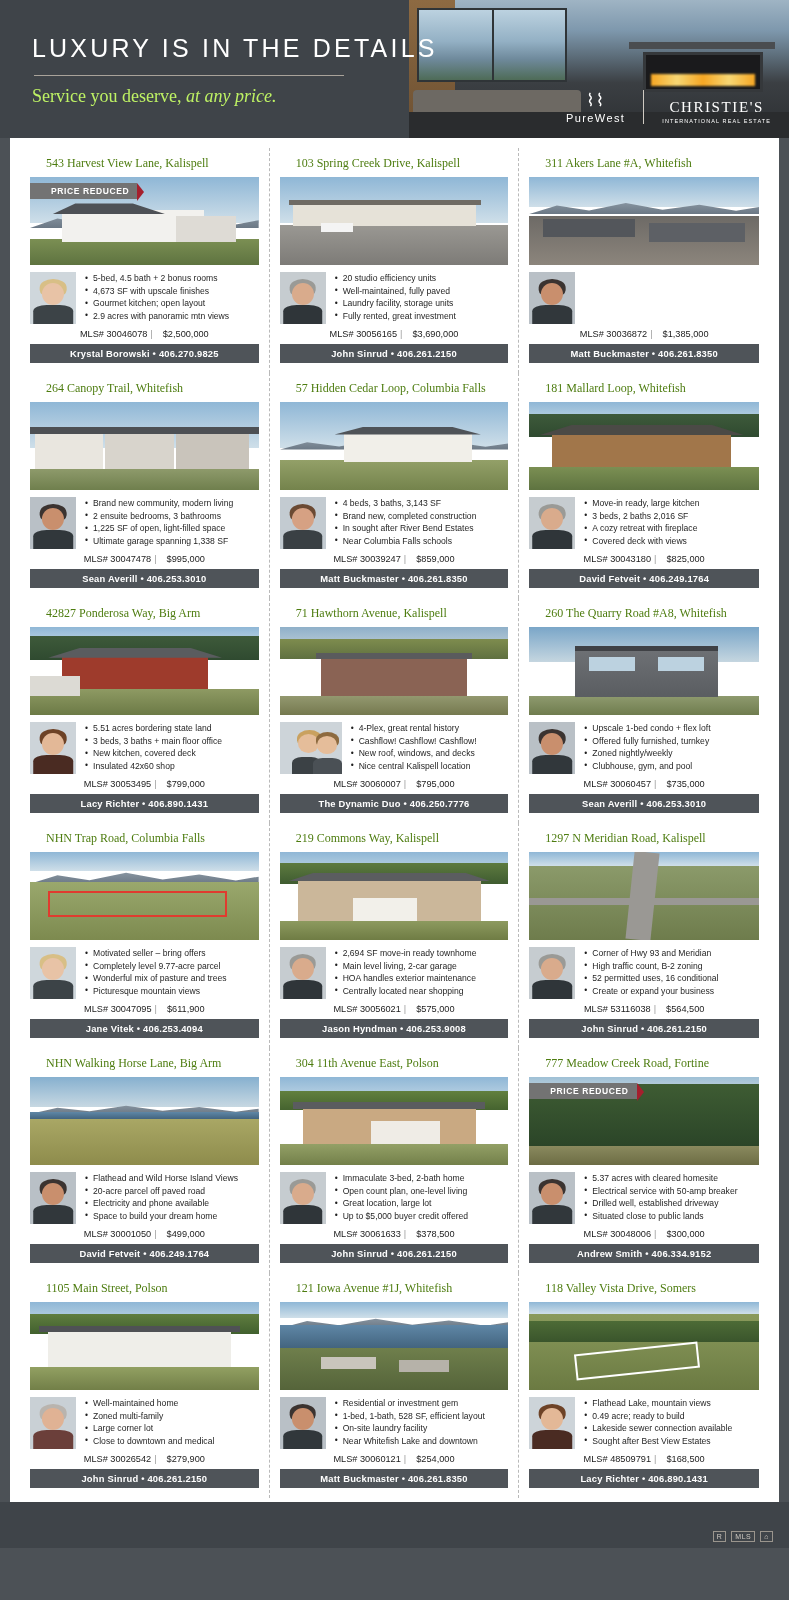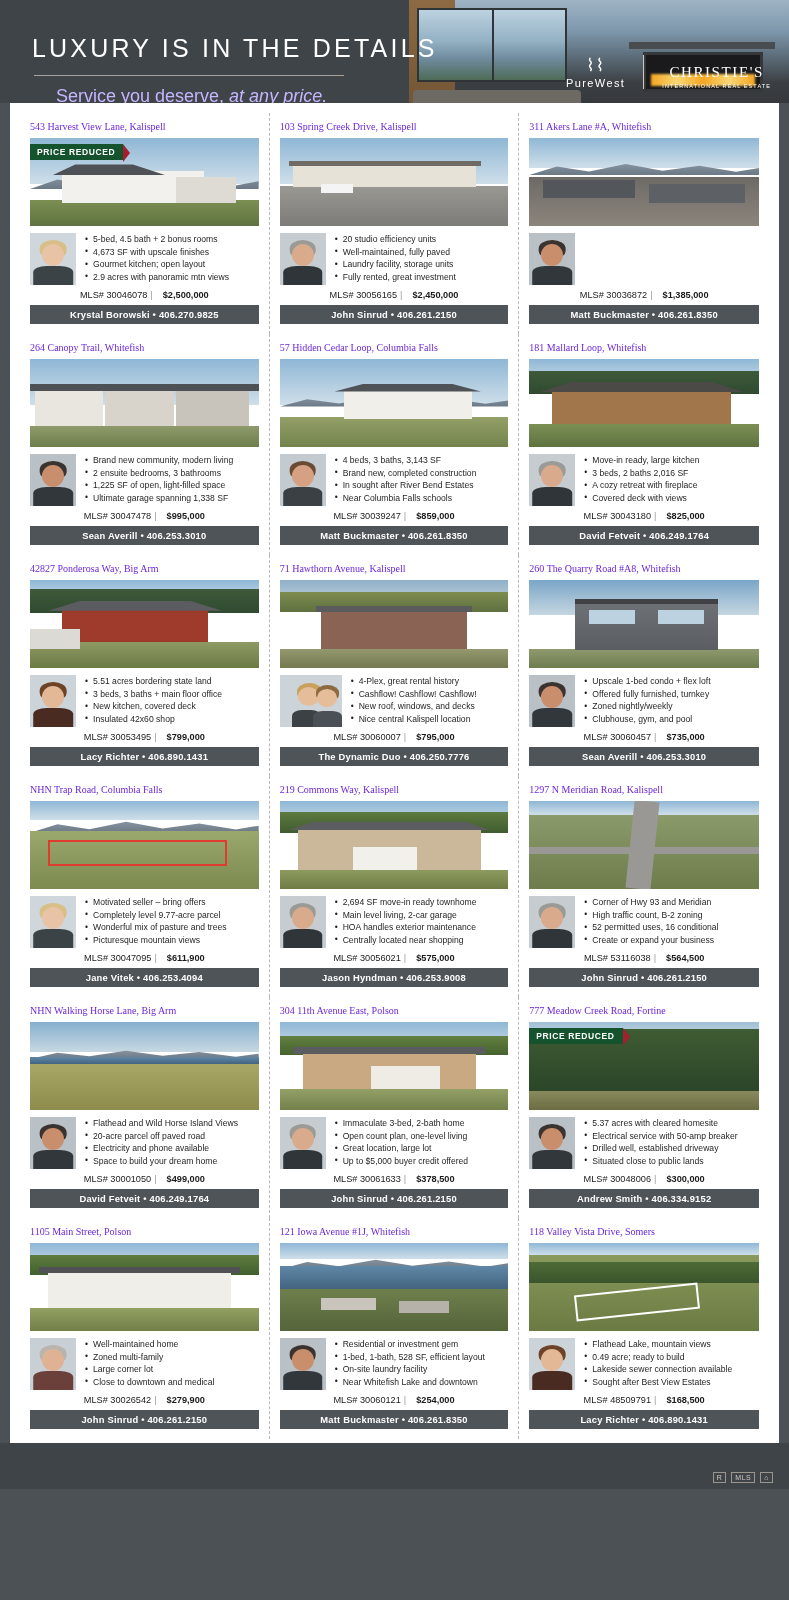--- a/index.html
+++ b/index.html
@@ -7,21 +7,21 @@
   body {
     width: 789px;
     background: #4c5156;
     font-family: "Liberation Sans", sans-serif;
     -webkit-font-smoothing: antialiased;
   }
 
   
   .header {
     position: relative;
-    height: 103px;
+    height: 138px;
     background: #3f4449;
     overflow: hidden;
   }
   .header-photo {
     position: absolute;
     right: 0; top: 0;
     width: 380px; height: 138px;
     background:
       linear-gradient(180deg, #9fb4c4 0%, #7e98ad 22%, #5e6f7c 40%, #3b3f43 60%, #2b2e31 100%);
   }
@@ -67,24 +67,23 @@
     color: #ffffff;
     font-size: 25px;
     letter-spacing: 3.2px;
     font-weight: 400;
     font-family: "Liberation Sans", sans-serif;
   }
   .header-rule {
     width: 310px; height: 1px; background: #a9a39a; margin: 12px 0 10px 2px;
   }
   .header-sub {
-    color: #c4b5fd;
+    color: #bef264;
     font-size: 18px;
-    font-family: Liberation Sans, sans-serif;
-    margin-left: 24px;
+    font-family: Liberation Serif, serif;
   }
   .header-sub em { font-style: italic; }
 
   .logos {
     position: absolute; right: 18px; bottom: 14px;
     display: flex; align-items: flex-end; gap: 18px;
   }
   .logo-pw { text-align: center; color: #fff; }
   .logo-pw .mark {
     font-size: 17px; letter-spacing: 1px; line-height: 1;
@@ -107,35 +106,35 @@
     column-gap: 0;
   }
   .cell {
     padding: 6px 10px 10px 10px;
     border-right: 1px dashed #b9b9b9;
   }
   .cell.last { border-right: none; }
 
   .addr {
     font-family: "Liberation Serif", serif;
-    font-size: 10px;
-    color: #6d28d9;
-    margin: 2px 0 6px 0;
+    font-size: 12px;
+    color: #4d7c0f;
+    margin: 2px 0 6px 16px;
     white-space: nowrap;
     overflow: hidden;
   }
 
   .photo-wrap { position: relative; width: 100%; height: 88px; overflow: hidden; }
   .photo { width: 100%; height: 100%; }
 
   .ribbon {
     position: absolute; left: 0; top: 6px;
-    background: #14532d; color: #fff;
+    background: #737373; color: #fff;
     font-size: 8.5px; font-weight: bold; letter-spacing: .6px;
-    padding: 3px 8px 3px 7px;
+    padding: 3px 8px 3px 21px;
     z-index: 3;
   }
   .ribbon:after {
     content: ""; position: absolute; right: -7px; top: 0;
     border-left: 7px solid #a51f2d;
     border-top: 9px solid transparent;
     border-bottom: 9px solid transparent;
   }
 
   .info {
@@ -157,21 +156,21 @@
   .bullets li:before {
     content: "\2022"; position: absolute; left: -8px; top: -0.5px;
   }
   .mls {
     text-align: center;
     font-size: 9.2px;
     color: #1b1b1b;
     margin-top: 5px;
   }
   .mls .bar { color: #9a9a9a; margin: 0 3px; }
-  .mls b { font-weight: bold; margin-left: 7px; }
+  .mls b { font-weight: normal; margin-left: 7px; }
   .agentbar {
     margin-top: 5px;
     background: #4f5459;
     color: #ffffff;
     text-align: center;
     font-size: 9.4px;
     font-weight: bold;
     padding: 4px 2px;
     letter-spacing: .2px;
   }
@@ -313,21 +312,21 @@
               <div class="ap-body" style="background: rgb(47, 53, 57);"></div>
             </div>
           </div>
           <ul class="bullets">
             <li>20 studio efficiency units</li>
             <li>Well-maintained, fully paved</li>
             <li>Laundry facility, storage units</li>
             <li>Fully rented, great investment</li>
           </ul>
         </div>
-        <div class="mls"><span>MLS# 30056165</span><span class="bar">|</span><b>$2,450,000</b></div>
+        <div class="mls"><span>MLS# 30056165</span><span class="bar">|</span><b>$3,690,000</b></div>
         <div class="agentbar">John Sinrud • 406.261.2150</div>
       </div>
       <div class="cell last">
         <div class="addr">311 Akers Lane #A, Whitefish</div>
         <div class="photo-wrap">
           <div class="photo" style="position: relative; overflow: hidden;">
             <div class="sky" style="height: 34%;"></div>
             <div class="mtn" style="bottom: 58%; height: 16%;"></div>
             <div class="house" style="left: 0px; top: 44%; width: 100%; height: 56%; background: linear-gradient(rgb(109, 106, 102), rgb(140, 133, 124));"></div>
             <div class="roof" style="left: 6%; top: 48%; width: 40%; height: 20%; background: rgb(83, 86, 91);"></div>

